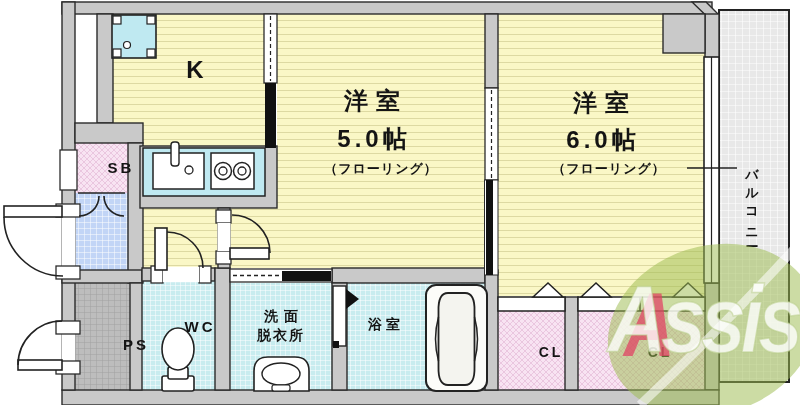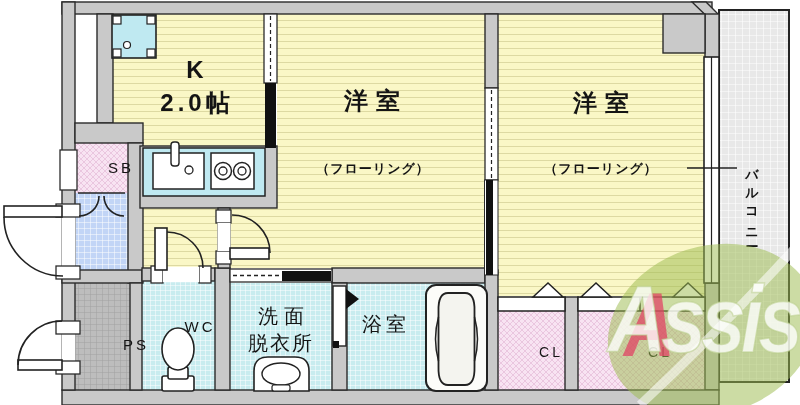--- a/index.html
+++ b/index.html
@@ -8,23 +8,23 @@
     font-family:"Liberation Sans","DejaVu Sans",sans-serif;
   }
   .stage svg{position:absolute;left:0;top:0;}
   .lbl{
     position:absolute;transform:translate(-50%,-50%);
     color:#141414;font-weight:600;white-space:nowrap;line-height:1;
     font-family:"Liberation Sans","DejaVu Sans",sans-serif;
   }
   .room-name{font-size:24px;letter-spacing:8px;font-weight:700;}
   .room-size{font-size:24px;letter-spacing:4px;font-weight:700;}
-  .room-note{font-size:13px;letter-spacing:1px;font-weight:600;}
-  .small-lbl{font-size:15px;letter-spacing:3px;font-weight:400;padding-left:36px;}
-  .wash-lbl{font-size:20px;font-weight:400;}
+  .room-note{font-size:13px;letter-spacing:1px;font-weight:600;margin-left:8px;}
+  .small-lbl{font-size:15px;letter-spacing:3px;font-weight:700;padding-left:36px;}
+  .wash-lbl{font-size:14px;font-weight:700;}
   .balcony-lbl{
     writing-mode:vertical-rl;text-orientation:mixed;
     font-size:13px;letter-spacing:5px;font-weight:600;
   }
   
   .wm{position:absolute;left:0;top:0;width:800px;height:405px;pointer-events:none;}
   .wm-text{
     position:absolute;left:608px;top:272px;
     font-size:95px;font-style:italic;font-weight:bold;
     letter-spacing:-6px;transform:scaleX(.85);transform-origin:left top;
@@ -223,34 +223,35 @@
 
     <g>
       <rect x="704" y="57" width="15" height="226" fill="#fff" stroke="#222" stroke-width="1.6"></rect>
       <path d="M711.5,57 V283" stroke="#222" stroke-width="1.2" fill="none"></path>
       <path d="M687,168 H737" stroke="#222" stroke-width="1.5" fill="none"></path>
     </g>
   </g>
 </svg>
 
 <div class="lbl room-name" style="left:199px;top:70px;">K</div>
-<div class="lbl room-size" style="left:197px;top:103px;">2.0帖</div>
 
 <div class="lbl room-name" style="left:376px;top:101px;">洋室</div>
+<div class="lbl room-size" style="left:374px;top:139px;">5.0帖</div>
 <div class="lbl room-note" style="left:373px;top:168px;">（フローリング）</div>
 
 <div class="lbl room-name" style="left:605px;top:103px;">洋室</div>
+<div class="lbl room-size" style="left:603px;top:140px;">6.0帖</div>
 <div class="lbl room-note" style="left:601px;top:168px;">（フローリング）</div>
 
 <div class="lbl small-lbl" style="left:103px;top:167px;">SB</div>
 <div class="lbl small-lbl" style="left:118px;top:344px;">PS</div>
 <div class="lbl small-lbl" style="left:182px;top:326px;">WC</div>
 
 <div class="lbl wash-lbl" style="left:284px;top:316px;letter-spacing:6px;">洗面</div>
-<div class="lbl wash-lbl" style="left:281px;top:343px;letter-spacing:2px;">脱衣所</div>
+<div class="lbl wash-lbl" style="left:281px;top:335px;letter-spacing:2px;">脱衣所</div>
 
 <div class="lbl wash-lbl" style="left:386px;top:324px;letter-spacing:4px;">浴室</div>
 
 <div class="lbl small-lbl" style="left:533px;top:352px;font-size:14px;">CL</div>
 <div class="lbl small-lbl" style="left:642px;top:352px;font-size:14px;">CL</div>
 
 <div class="lbl balcony-lbl" style="left:752px;top:202px;">バルコニー</div>
 
 <div class="wm">
   <svg width="800" height="405" viewBox="0 0 800 405">

